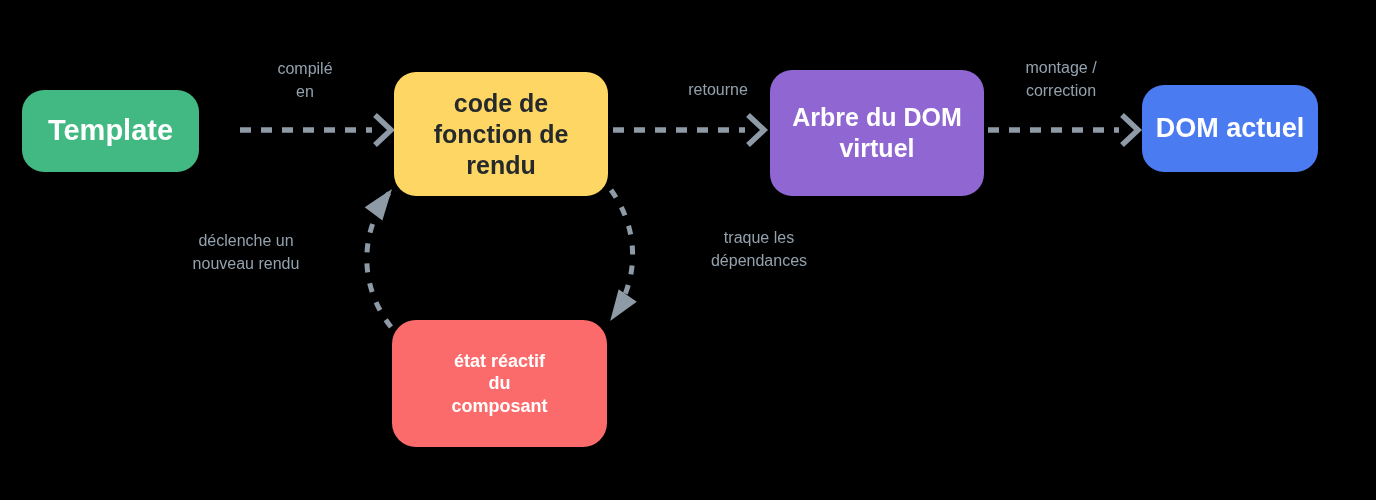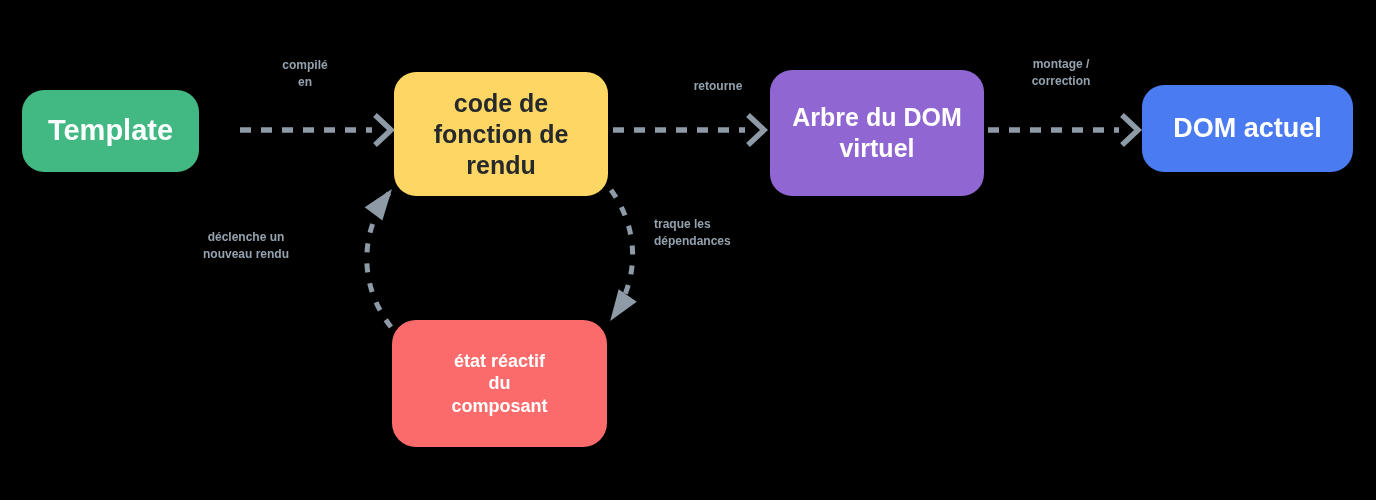--- a/index.html
+++ b/index.html
@@ -23,33 +23,33 @@
     position:absolute; display:flex; align-items:center; justify-content:center;
     text-align:center; font-weight:700; white-space:pre-line;
     border-radius:22px; line-height:1.24;
   }
   .node-template{left:22px; top:90px; width:177px; height:82px;
     background:var(--c-template); color:var(--c-node_text_light); font-size:29px;}
   .node-render{left:394px; top:72px; width:214px; height:124px;
     background:var(--c-render_code); color:var(--c-node_text_dark); font-size:25px;}
   .node-vdom{left:770px; top:70px; width:214px; height:126px;
     background:var(--c-vdom); color:var(--c-node_text_light); font-size:25px;}
-  .node-dom{left:1142px; top:85px; width:211px; height:87px;
+  .node-dom{left:1142px; top:85px; width:176px; height:87px;
     background:var(--c-dom); color:var(--c-node_text_light); font-size:27px;}
   .node-state{left:392px; top:320px; width:215px; height:127px; border-radius:24px;
     background:var(--c-state); color:var(--c-node_text_light); font-size:18px;}
   .edge-label{
-    position:absolute; color:var(--c-label); font-weight:700; font-size:12px;
+    position:absolute; color:var(--c-label); font-weight:400; font-size:16px;
     line-height:1.45; white-space:pre-line; text-align:center;
   }
   .lbl-compile{left:235px; top:57px; width:140px;}
   .lbl-returns{left:648px; top:78px; width:140px;}
   .lbl-mount{left:986px; top:56px; width:150px;}
   .lbl-trigger{left:146px; top:229px; width:200px; text-align:center;}
-  .lbl-track{left:654px; top:216px; width:210px; text-align:left;}
+  .lbl-track{left:654px; top:226px; width:210px; text-align:center;}
 </style>
 </head>
 <body>
 
 <div class="stage">
 
   <svg class="layer" width="1376" height="500" viewBox="0 0 1376 500">
     <defs>
       <marker id="tri" markerUnits="userSpaceOnUse" markerWidth="34" markerHeight="26" refX="28" refY="13" orient="auto">
         <path d="M2 2 L33 13 L2 24 Z"></path>

